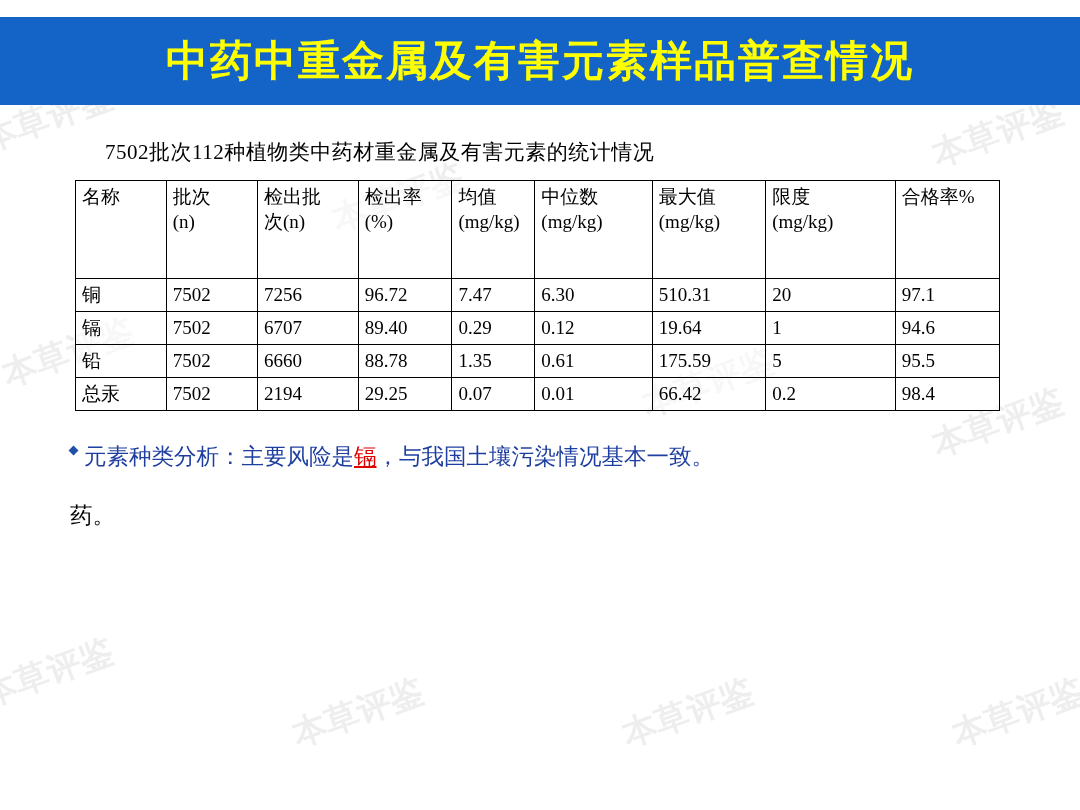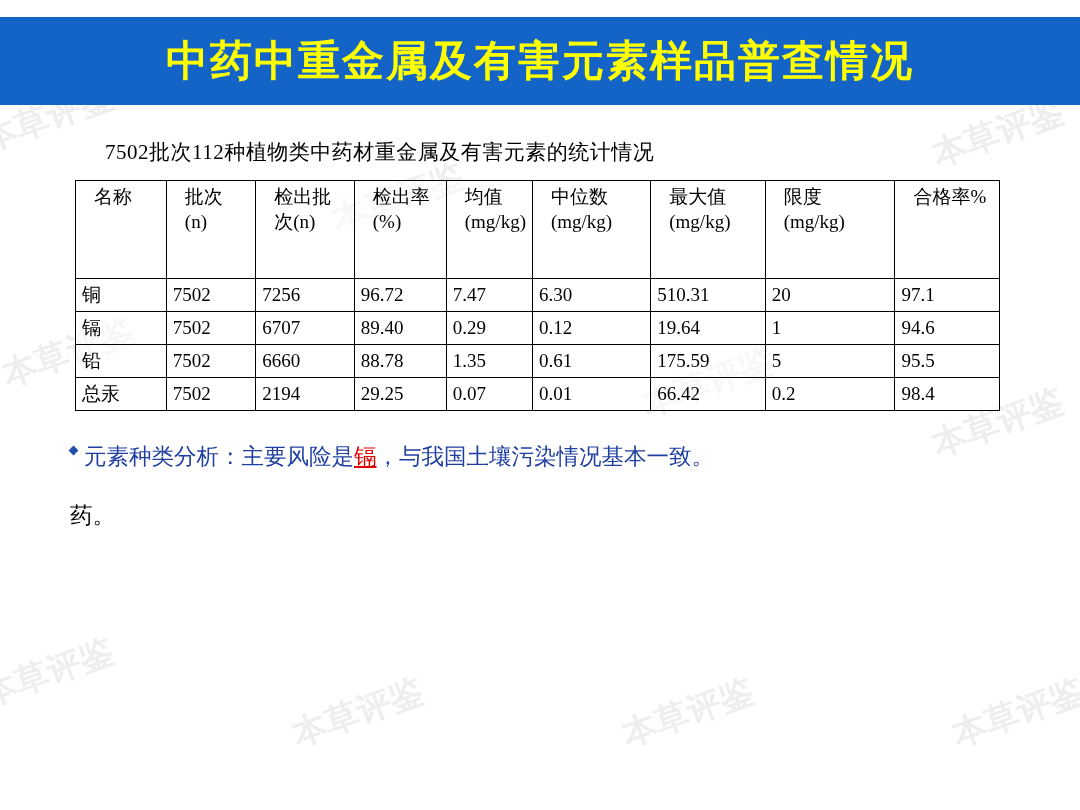--- a/index.html
+++ b/index.html
@@ -99,21 +99,21 @@
   }
   .c-name  { width: 92px; }
   .c-batch { width: 88px; }
   .c-det   { width: 100px; }
   .c-rate  { width: 90px; }
   .c-mean  { width: 72px; }
   .c-med   { width: 115px; }
   .c-max   { width: 110px; }
   .c-limit { width: 130px; }
   .c-pass  { width: 105px; }
-  .hdr-sub { display: block; margin-left: 12px; }
+  .hdr-sub { display: block; }
   .red { color: #ff0000; margin-left: 21px; }
 
   
   .bullets {
     position: absolute;
     left: 70px;
     top: 440px;
     width: 955px;
     font-size: 22.5px;
     line-height: 33px;

